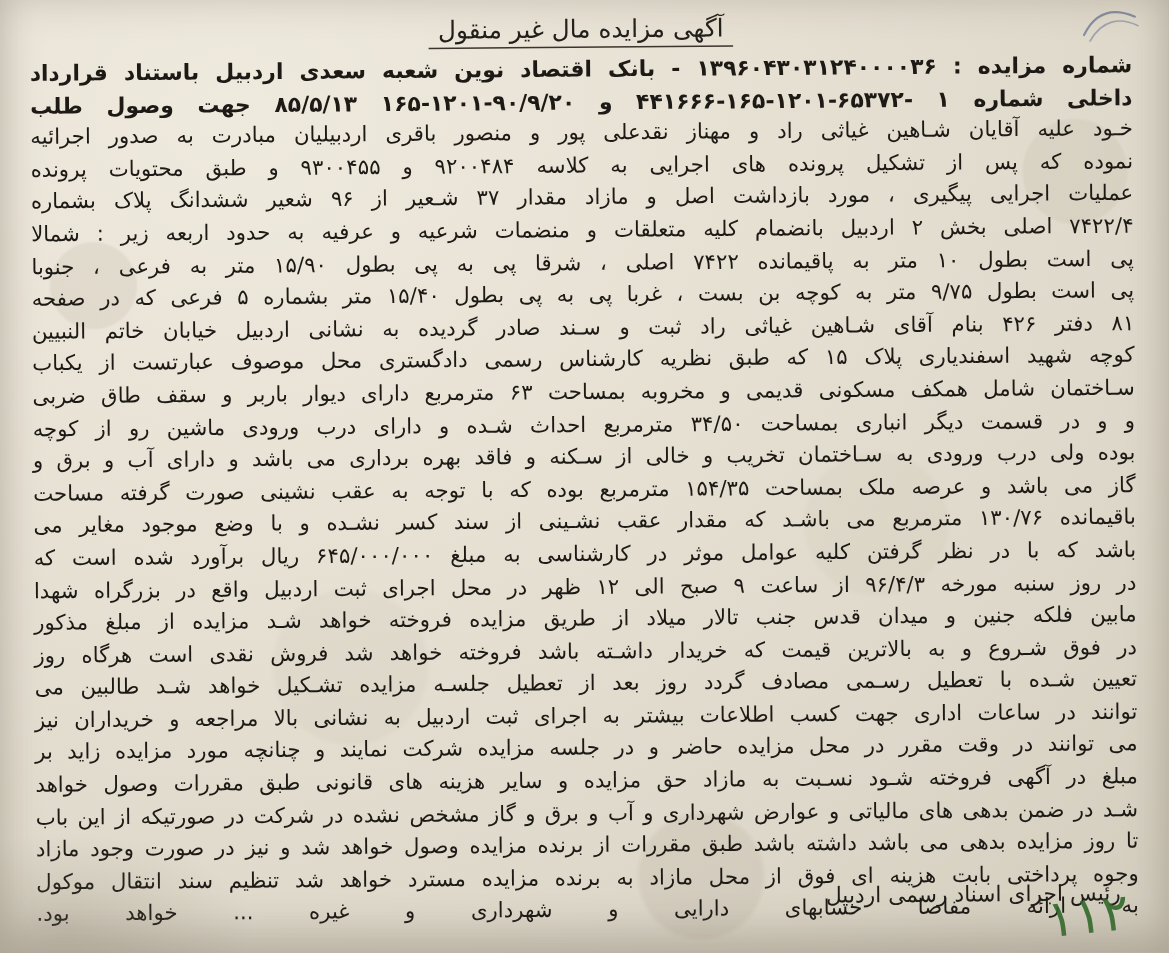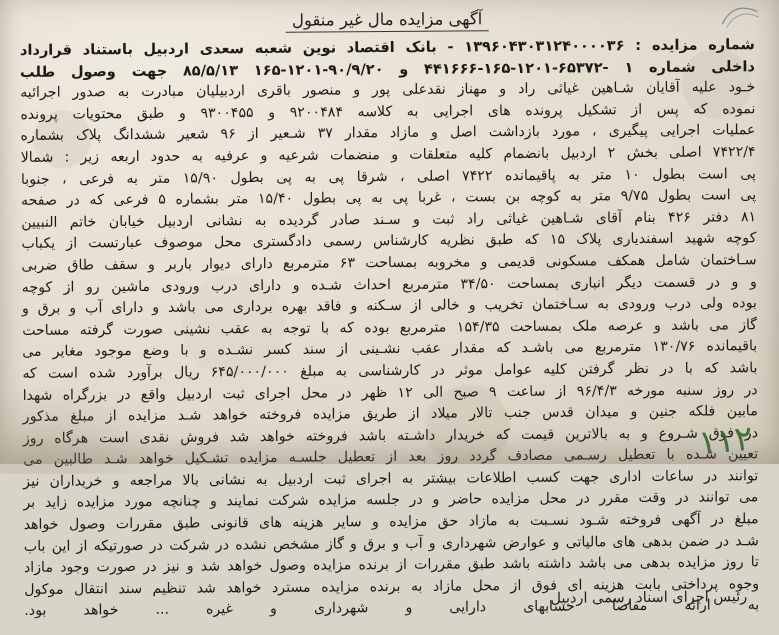--- a/index.html
+++ b/index.html
@@ -11,21 +11,21 @@
     height: 635px;
     background: #d8d4c8;
     font-family: "DejaVu Sans", sans-serif;
     overflow: hidden;
   }
   
   #sheet {
     position: absolute;
     left: 0; top: 0;
     width: 779px;
-    height: 464px;
+    height: 635px;
     background:
       radial-gradient(ellipse at 20% 12%, #efeade 0%, #e7e1d4 38%, #ded8ca 72%, #d2ccbd 100%);
   }
   
   #grain {
     position: absolute;
     inset: 0;
     background-image:
       radial-gradient(circle at 8% 30%, rgba(150,140,120,.13) 0 28px, transparent 30px),
       radial-gradient(circle at 92% 18%, rgba(150,140,120,.10) 0 34px, transparent 36px),

